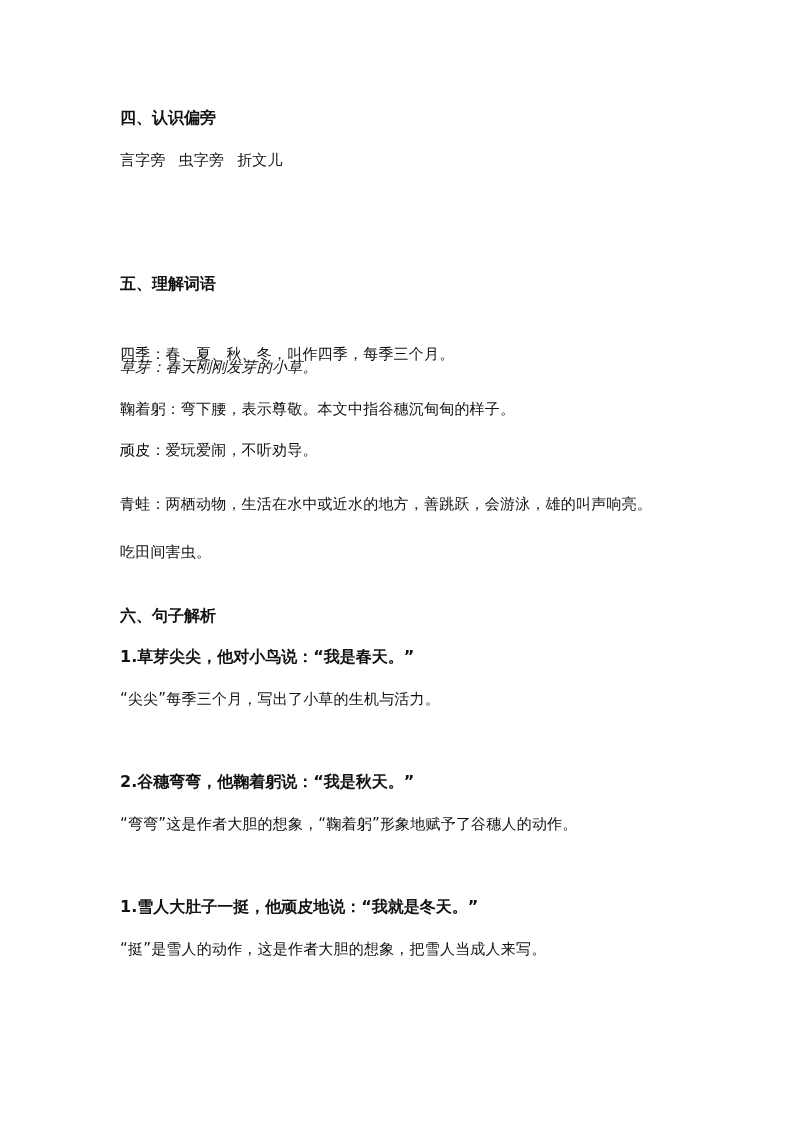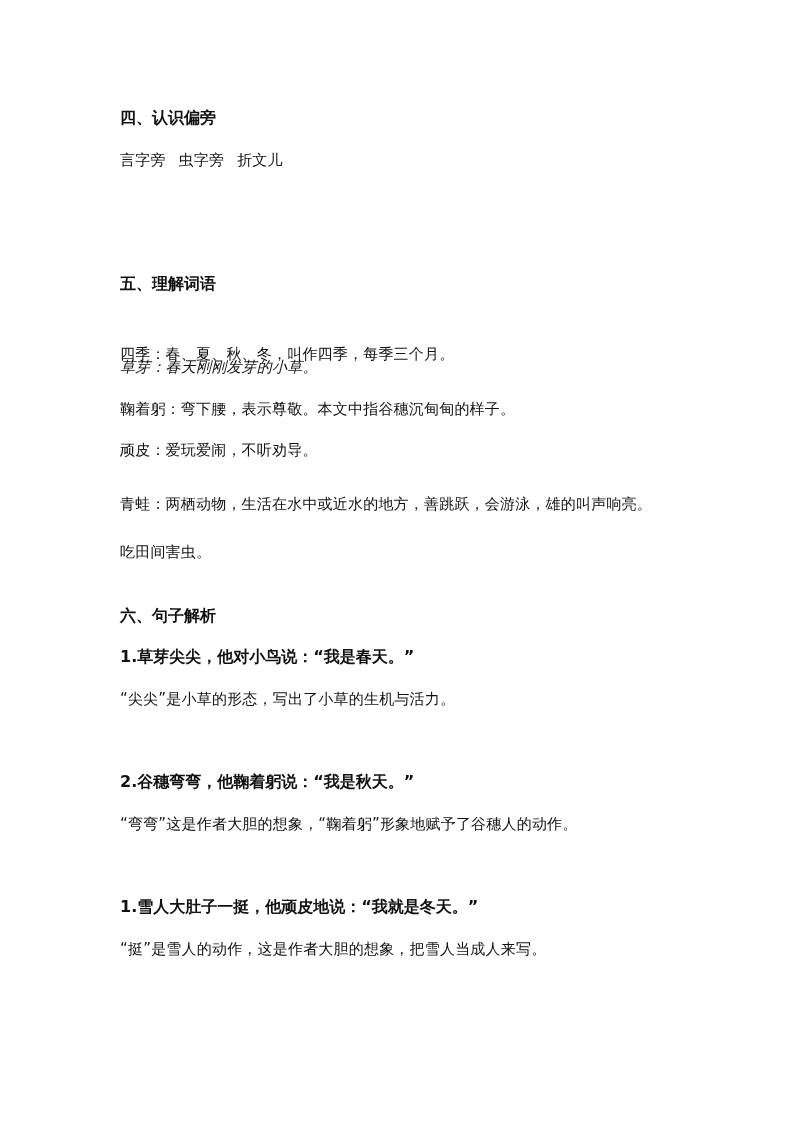--- a/index.html
+++ b/index.html
@@ -48,21 +48,21 @@
   <div class="line body-text" style="top:316px;margin-top:28px;">四季：春、夏、秋、冬，叫作四季，每季三个月。</div>
   <div class="line body-text" style="top:357px;font-style:italic;">草芽：春天刚刚发芽的小草。</div>
   <div class="line body-text" style="top:399px;">鞠着躬：弯下腰，表示尊敬。本文中指谷穗沉甸甸的样子。</div>
   <div class="line body-text" style="top:440px;">顽皮：爱玩爱闹，不听劝导。</div>
   <div class="line body-text" style="top:494px;">青蛙：两栖动物，生活在水中或近水的地方，善跳跃，会游泳，雄的叫声响亮。</div>
   <div class="line body-text" style="top:542px;">吃田间害虫。</div>
 
   <div class="line heading" style="top:606px;text-align:center;">六、句子解析</div>
 
   <div class="line heading" style="top:647px;">1.草芽尖尖，他对小鸟说：“我是春天。”</div>
-  <div class="line body-text" style="top:689px;">“尖尖”是小草的形态，写出了小草的生机与活力。</div>
+  <div class="line body-text" style="top:689px;">“尖尖”每季三个月，写出了小草的生机与活力。</div>
 
   <div class="line heading" style="top:772px;">2.谷穗弯弯，他鞠着躬说：“我是秋天。”</div>
   <div class="line body-text" style="top:814px;">“弯弯”这是作者大胆的想象，“鞠着躬”形象地赋予了谷穗人的动作。</div>
 
   <div class="line heading" style="top:897px;">1.雪人大肚子一挺，他顽皮地说：“我就是冬天。”</div>
   <div class="line body-text" style="top:939px;">“挺”是雪人的动作，这是作者大胆的想象，把雪人当成人来写。</div>
 
 </div>
 
 </body></html>

